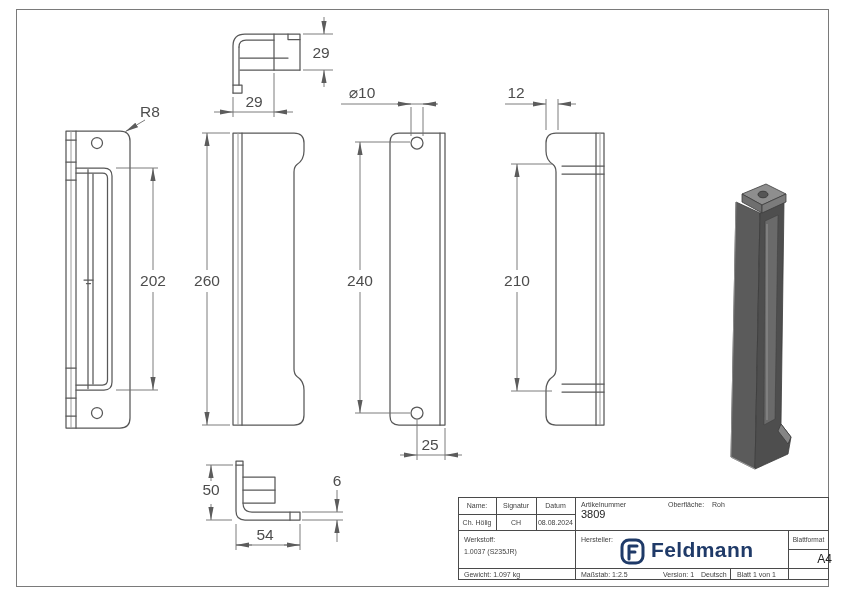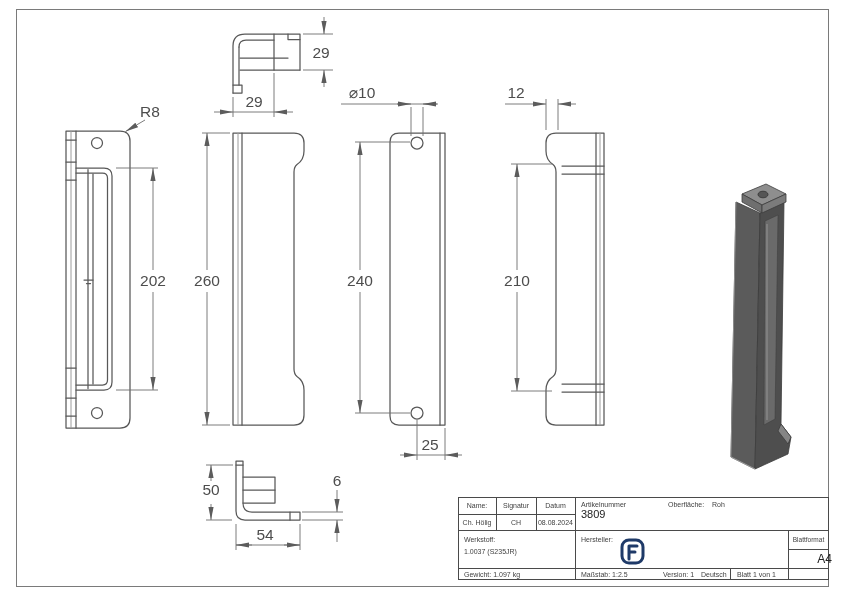--- a/index.html
+++ b/index.html
@@ -189,20 +189,21 @@
   <div class="lbl" style="left:464px;top:535px;">Werkstoff:</div>
   <div class="lbl" style="left:464px;top:547px;">1.0037 (S235JR)</div>
   <div class="lbl" style="left:464px;top:570px;">Gewicht: 1.097 kg</div>
 
   <div class="lbl" style="left:581px;top:535px;">Hersteller:</div>
 
   <svg style="position:absolute;left:620px;top:538px;" width="25" height="27" viewBox="0 0 25 27">
     <rect x="2" y="2" width="21" height="23" rx="7" fill="none" stroke="#1f3a68" stroke-width="3"></rect>
     <path d="M 9 8 H 17 M 9 14 H 15 M 9 8 V 21" fill="none" stroke="#1f3a68" stroke-width="3" stroke-linecap="round"></path>
   </svg>
+  <div class="brandword" style="left:651px;top:538px;">Feldmann</div>
 
   <div class="cell" style="left:788px;top:530px;width:41px;height:19px;font-size:6.5px;">Blattformat</div>
   <div class="cell" style="left:788px;top:549px;width:41px;height:19px;font-size:12px;color:#222;margin-left:16px;">A4</div>
 
   <div class="lbl" style="left:581px;top:570px;">Maßstab: 1:2.5</div>
   <div class="lbl" style="left:663px;top:570px;">Version: 1</div>
   <div class="lbl" style="left:701px;top:570px;">Deutsch</div>
   <div class="lbl" style="left:737px;top:570px;">Blatt 1 von 1</div>
 
 </div>

